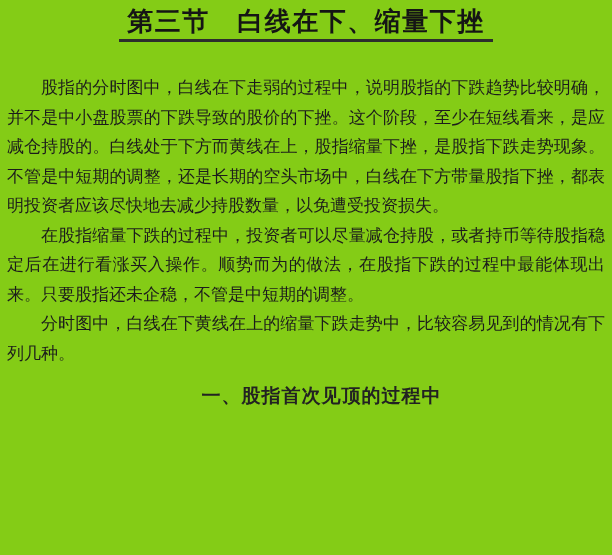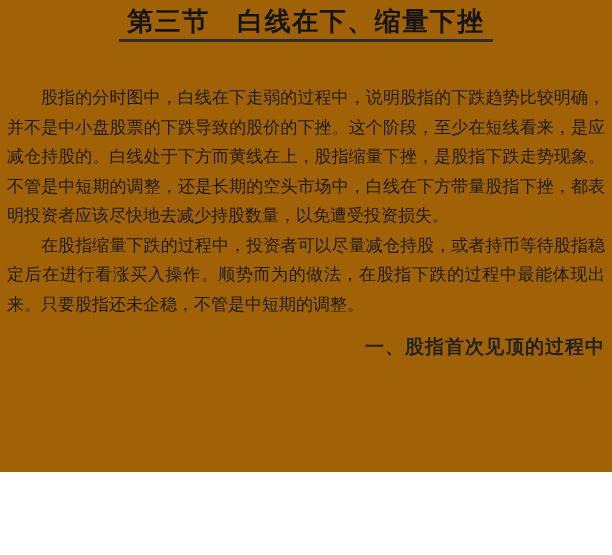--- a/index.html
+++ b/index.html
@@ -3,70 +3,71 @@
 <meta charset="utf-8">
 <style>
   html, body { margin: 0; padding: 0; }
   body {
     width: 612px; height: 555px;
     background: #ffffff;
     overflow: hidden;
   }
   .page {
     position: relative;
-    width: 612px; height: 472px;
-    background: #a16207;
+    width: 612px; height: 555px;
+    background: #84cc16;
     color: #1c1c1c;
     font-family: "Liberation Serif", "DejaVu Serif", serif;
   }
   .title-row {
     text-align: center;
     padding-top: 7px;
   }
   .title {
     display: inline-block;
     margin: 0;
     font-family: "Liberation Sans", "DejaVu Sans", sans-serif;
     font-weight: 700;
     font-size: 26px;
     line-height: 28px;
     letter-spacing: 1.5px;
     color: #151515;
     border-bottom: 3px solid #2d2d2d;
     padding: 0 8px 4px 8px;
   }
   .page-body {
-    margin-top: 41px;
+    margin-top: 31px;
     padding: 0 7px;
     font-size: 17px;
     line-height: 29.5px;
     text-align: justify;
     color: #1c1c1c;
   }
   .page-body p {
     margin: 0;
     text-indent: 2em;
   }
   .sub-heading {
     margin: 15px 0 16px 0;
     padding-left: 31px;
     font-family: "Liberation Sans", "DejaVu Sans", sans-serif;
     font-weight: 700;
     font-size: 19px;
     line-height: 26px;
     letter-spacing: 1px;
     color: #222222;
-    text-align: right;
+    text-align: center;
   }
 </style>
 </head>
 <body>
 
 <div class="page">
   <div class="title-row">
     <h1 class="title">第三节　白线在下、缩量下挫</h1>
   </div>
   <div class="page-body">
     <p>股指的分时图中，白线在下走弱的过程中，说明股指的下跌趋势比较明确，并不是中小盘股票的下跌导致的股价的下挫。这个阶段，至少在短线看来，是应减仓持股的。白线处于下方而黄线在上，股指缩量下挫，是股指下跌走势现象。不管是中短期的调整，还是长期的空头市场中，白线在下方带量股指下挫，都表明投资者应该尽快地去减少持股数量，以免遭受投资损失。</p>
     <p>在股指缩量下跌的过程中，投资者可以尽量减仓持股，或者持币等待股指稳定后在进行看涨买入操作。顺势而为的做法，在股指下跌的过程中最能体现出来。只要股指还未企稳，不管是中短期的调整。</p>
+    <p>分时图中，白线在下黄线在上的缩量下跌走势中，比较容易见到的情况有下列几种。</p>
     <h2 class="sub-heading">一、股指首次见顶的过程中</h2>
   </div>
 </div>
 
 </body></html>

